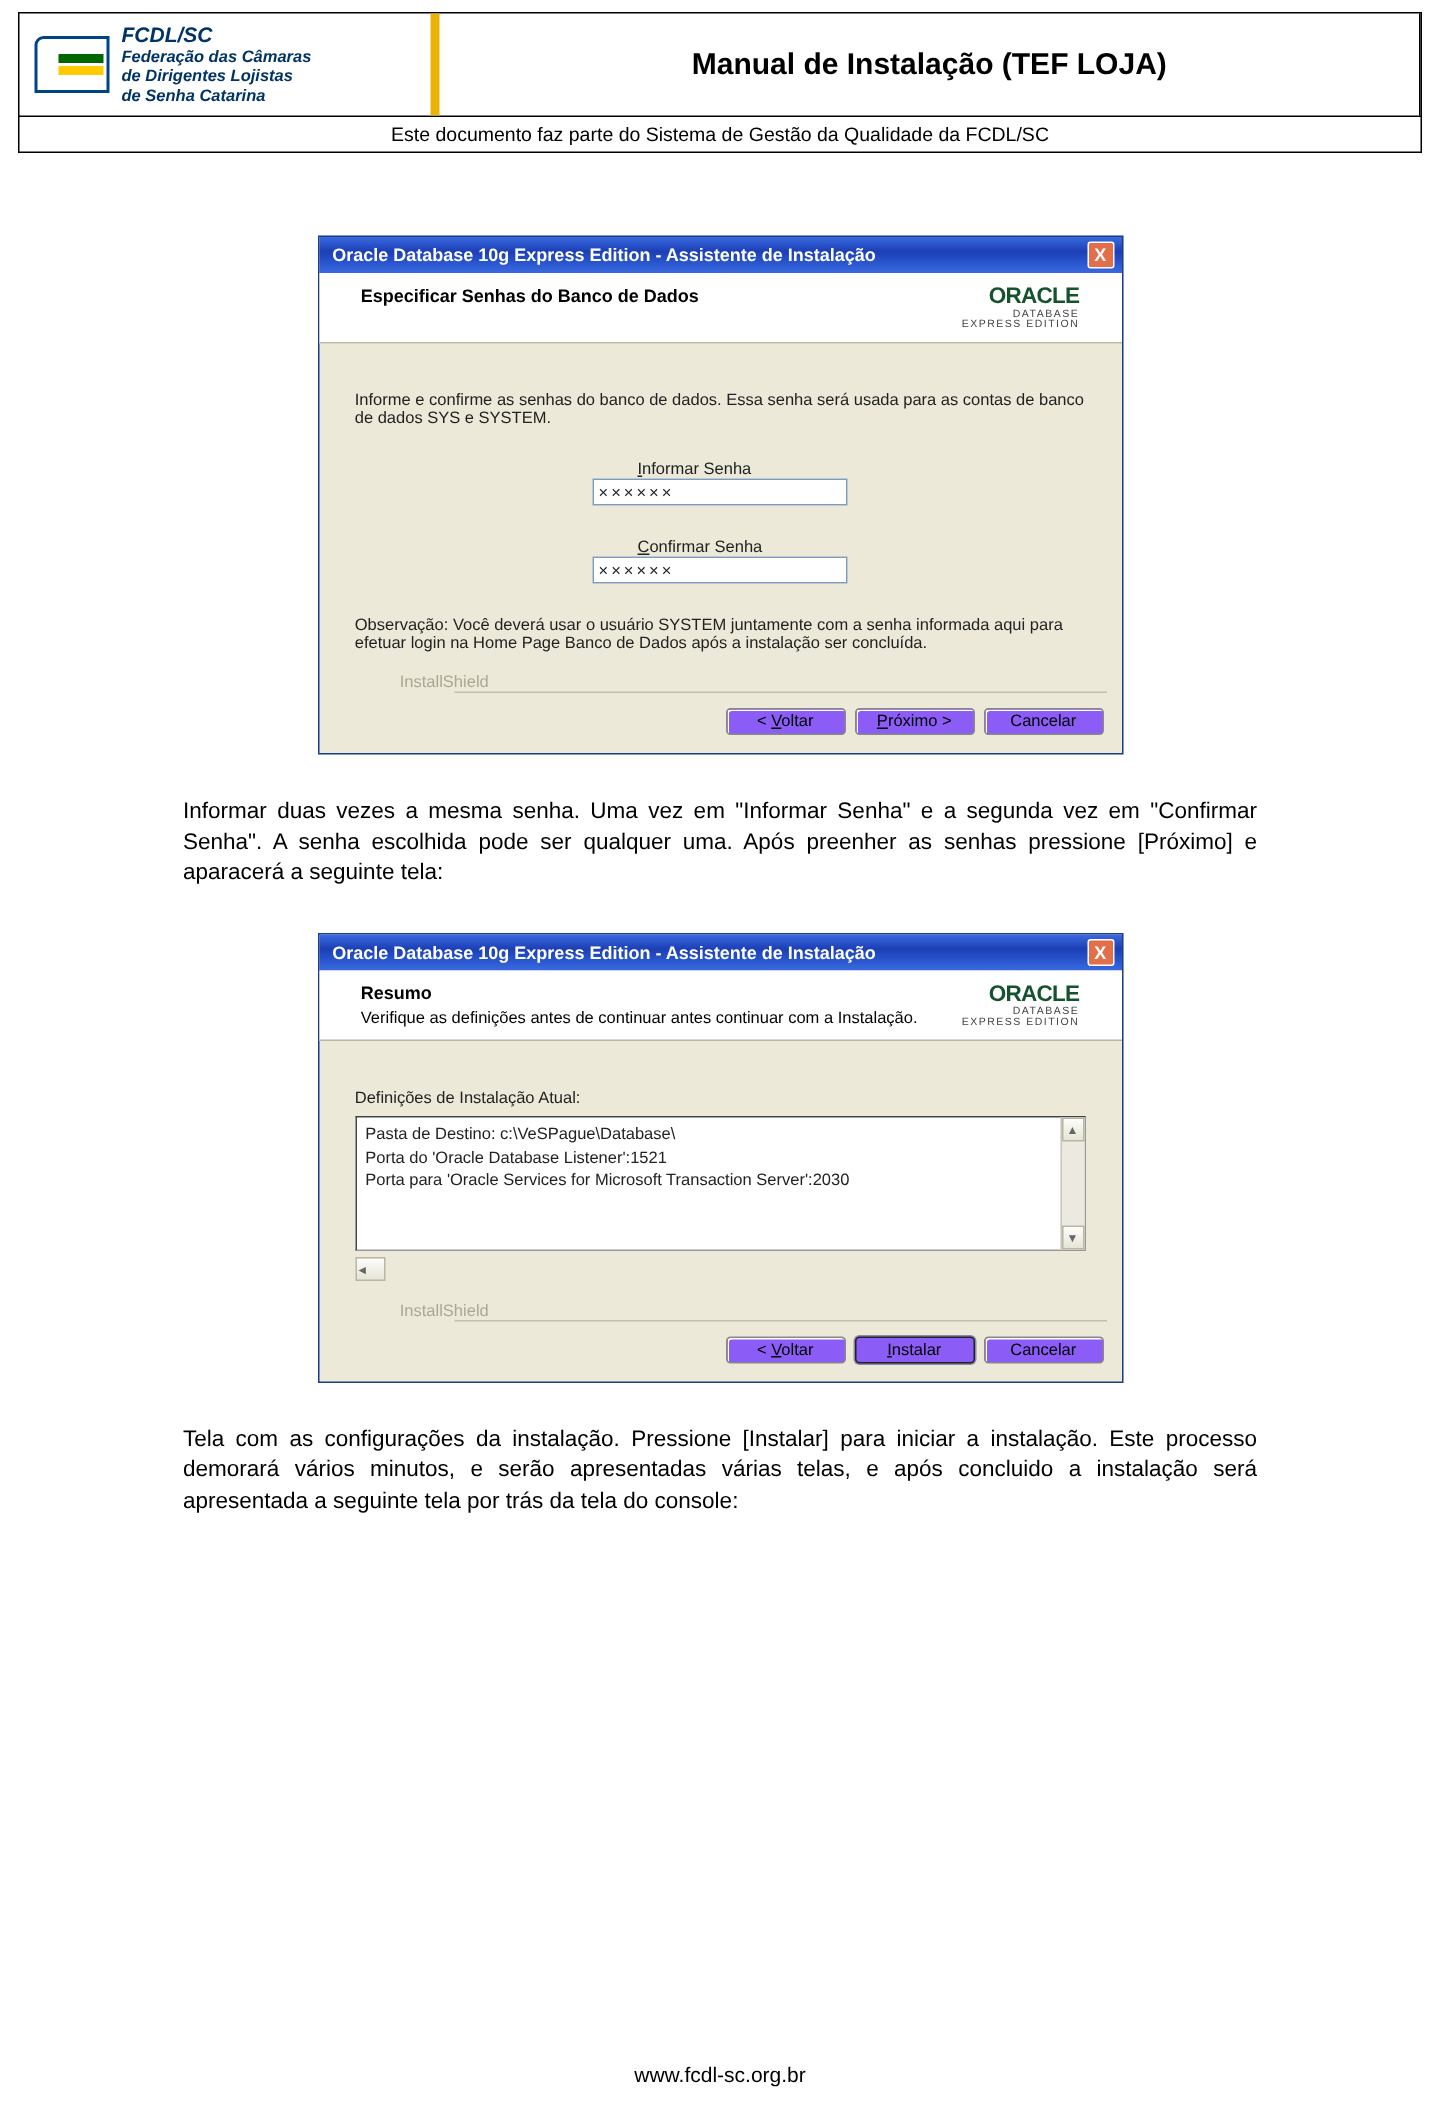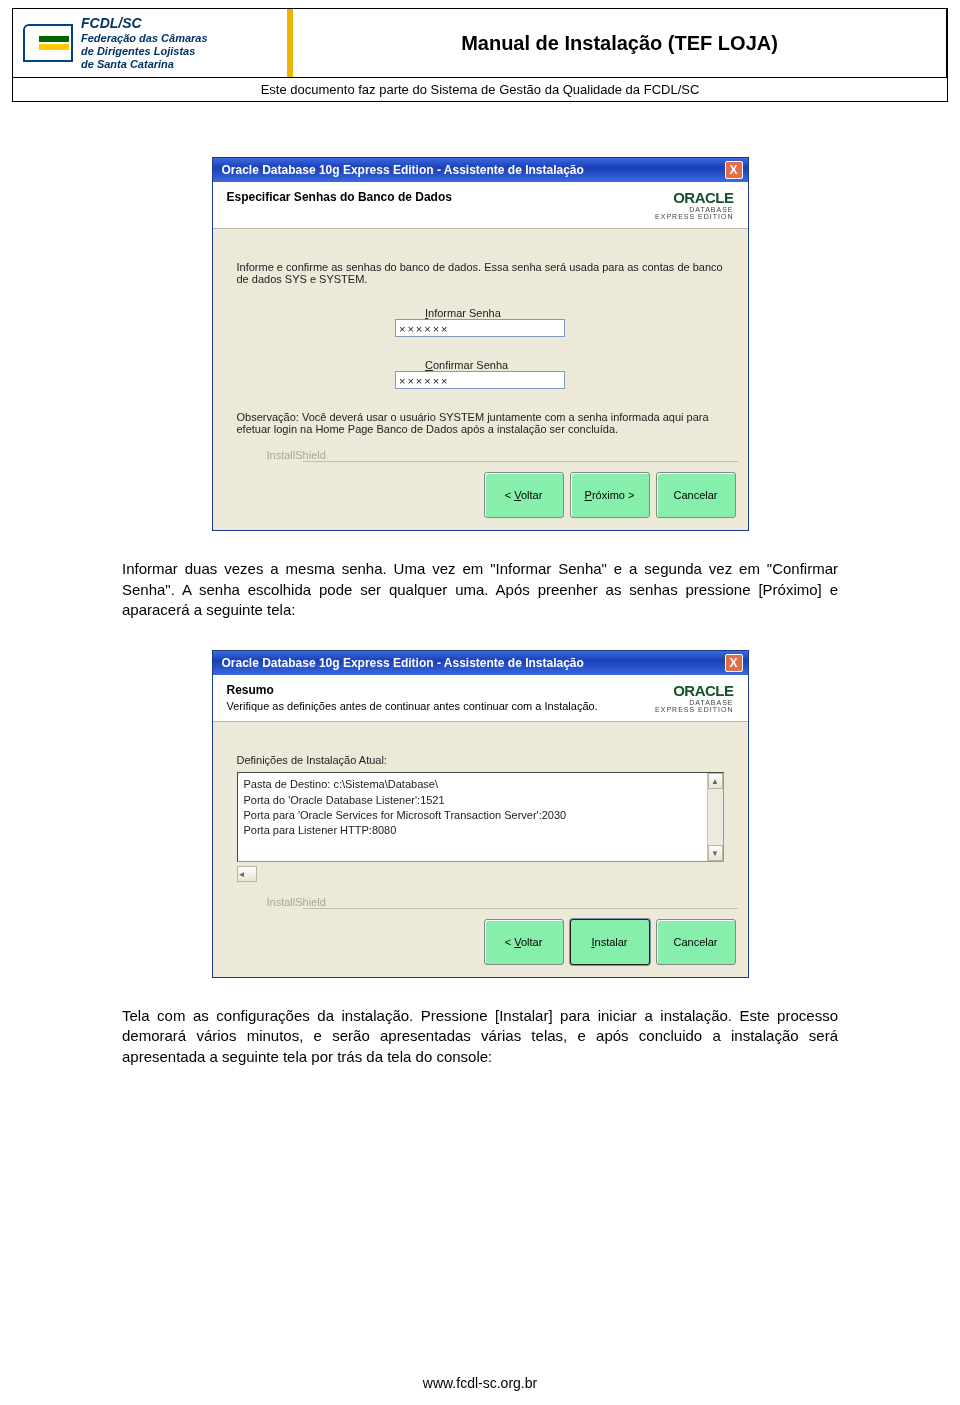--- a/index.html
+++ b/index.html
@@ -125,21 +125,21 @@
     align-items: center;
     justify-content: center;
     color: #fff;
     font-size: 12px;
     font-weight: bold;
   }
   .dlg-heading-row {
     display: flex;
     background: #fff;
     border-bottom: 1px solid #b7b7a6;
-    padding: 8px 14px;
+    padding: 8px 28px;
     align-items: flex-start;
     gap: 10px;
   }
   .dlg-heading-text { flex: 1; font-size: 12px; }
   .dlg-heading-text .bold { font-weight: bold; display:block; margin-bottom:2px;}
   .dlg-heading-text .sub { font-size: 11px; }
   .oracle-logo {
     text-align: right;
     line-height: 1.0;
   }
@@ -184,24 +184,24 @@
   .hr-line { border-top:1px solid #c0c0b0; margin: 0 10px 0 90px; }
   .btn-row {
     display: flex;
     justify-content: flex-end;
     gap: 6px;
     padding: 10px 12px 12px 12px;
   }
   .win-btn {
     font-family: Tahoma, sans-serif;
     font-size: 11px;
-    background: #86efac;
+    background: #8b5cf6;
     border: 1px solid #888;
     border-radius: 3px;
-    padding: 16px 12px;
+    padding: 2px 12px;
     min-width: 80px;
     text-align: center;
     box-shadow: inset 1px 1px 0 #fff;
   }
   .win-btn.default { border: 1px solid #222; box-shadow: 0 0 0 1px #88a; }
 
   .textarea-box {
     background: #fff;
     border: 1px inset #999;
     padding: 4px 6px;
@@ -254,21 +254,21 @@
   <div class="header-row">
     <div class="header-left">
       <div class="logo-block">
         <div style="position:relative;">
           <div class="logo-mark"></div>
         </div>
         <div>
           <div class="org-text" style="font-size:14px;">FCDL/SC</div>
           <div class="org-text">Federação das Câmaras</div>
           <div class="org-text">de Dirigentes Lojistas</div>
-          <div class="org-text">de Santa Catarina</div>
+          <div class="org-text">de Senha Catarina</div>
         </div>
       </div>
     </div>
     <div class="header-title-cell">Manual de Instalação (TEF LOJA)</div>
   </div>
   <div class="subhdr-row">Este documento faz parte do Sistema de Gestão da Qualidade da FCDL/SC</div>
 
   <div class="dialog">
     <div class="dlg-titlebar">
       <span class="title">Oracle Database 10g Express Edition - Assistente de Instalação</span>
@@ -319,24 +319,23 @@
       </div>
       <div class="oracle-logo">
         <span class="oracle-brand">ORACLE</span>
         <span class="oracle-sm">DATABASE</span>
         <span class="oracle-sm">EXPRESS EDITION</span>
       </div>
     </div>
     <div class="dlg-body">
       <div style="margin-bottom:6px;">Definições de Instalação Atual:</div>
       <div class="textarea-box">
-        <div>Pasta de Destino: c:\Sistema\Database\</div>
+        <div>Pasta de Destino: c:\VeSPague\Database\</div>
         <div>Porta do 'Oracle Database Listener':1521</div>
         <div>Porta para 'Oracle Services for Microsoft Transaction Server':2030</div>
-        <div>Porta para Listener HTTP:8080</div>
         <div class="scroll-v">
           <div class="arrow-btn">▲</div>
           <div class="arrow-btn">▼</div>
         </div>
       </div>
       <div class="scroll-h-stub">◄</div>
     </div>
     <div class="install-brand">InstallShield</div>
     <div class="hr-line"></div>
     <div class="btn-row">

